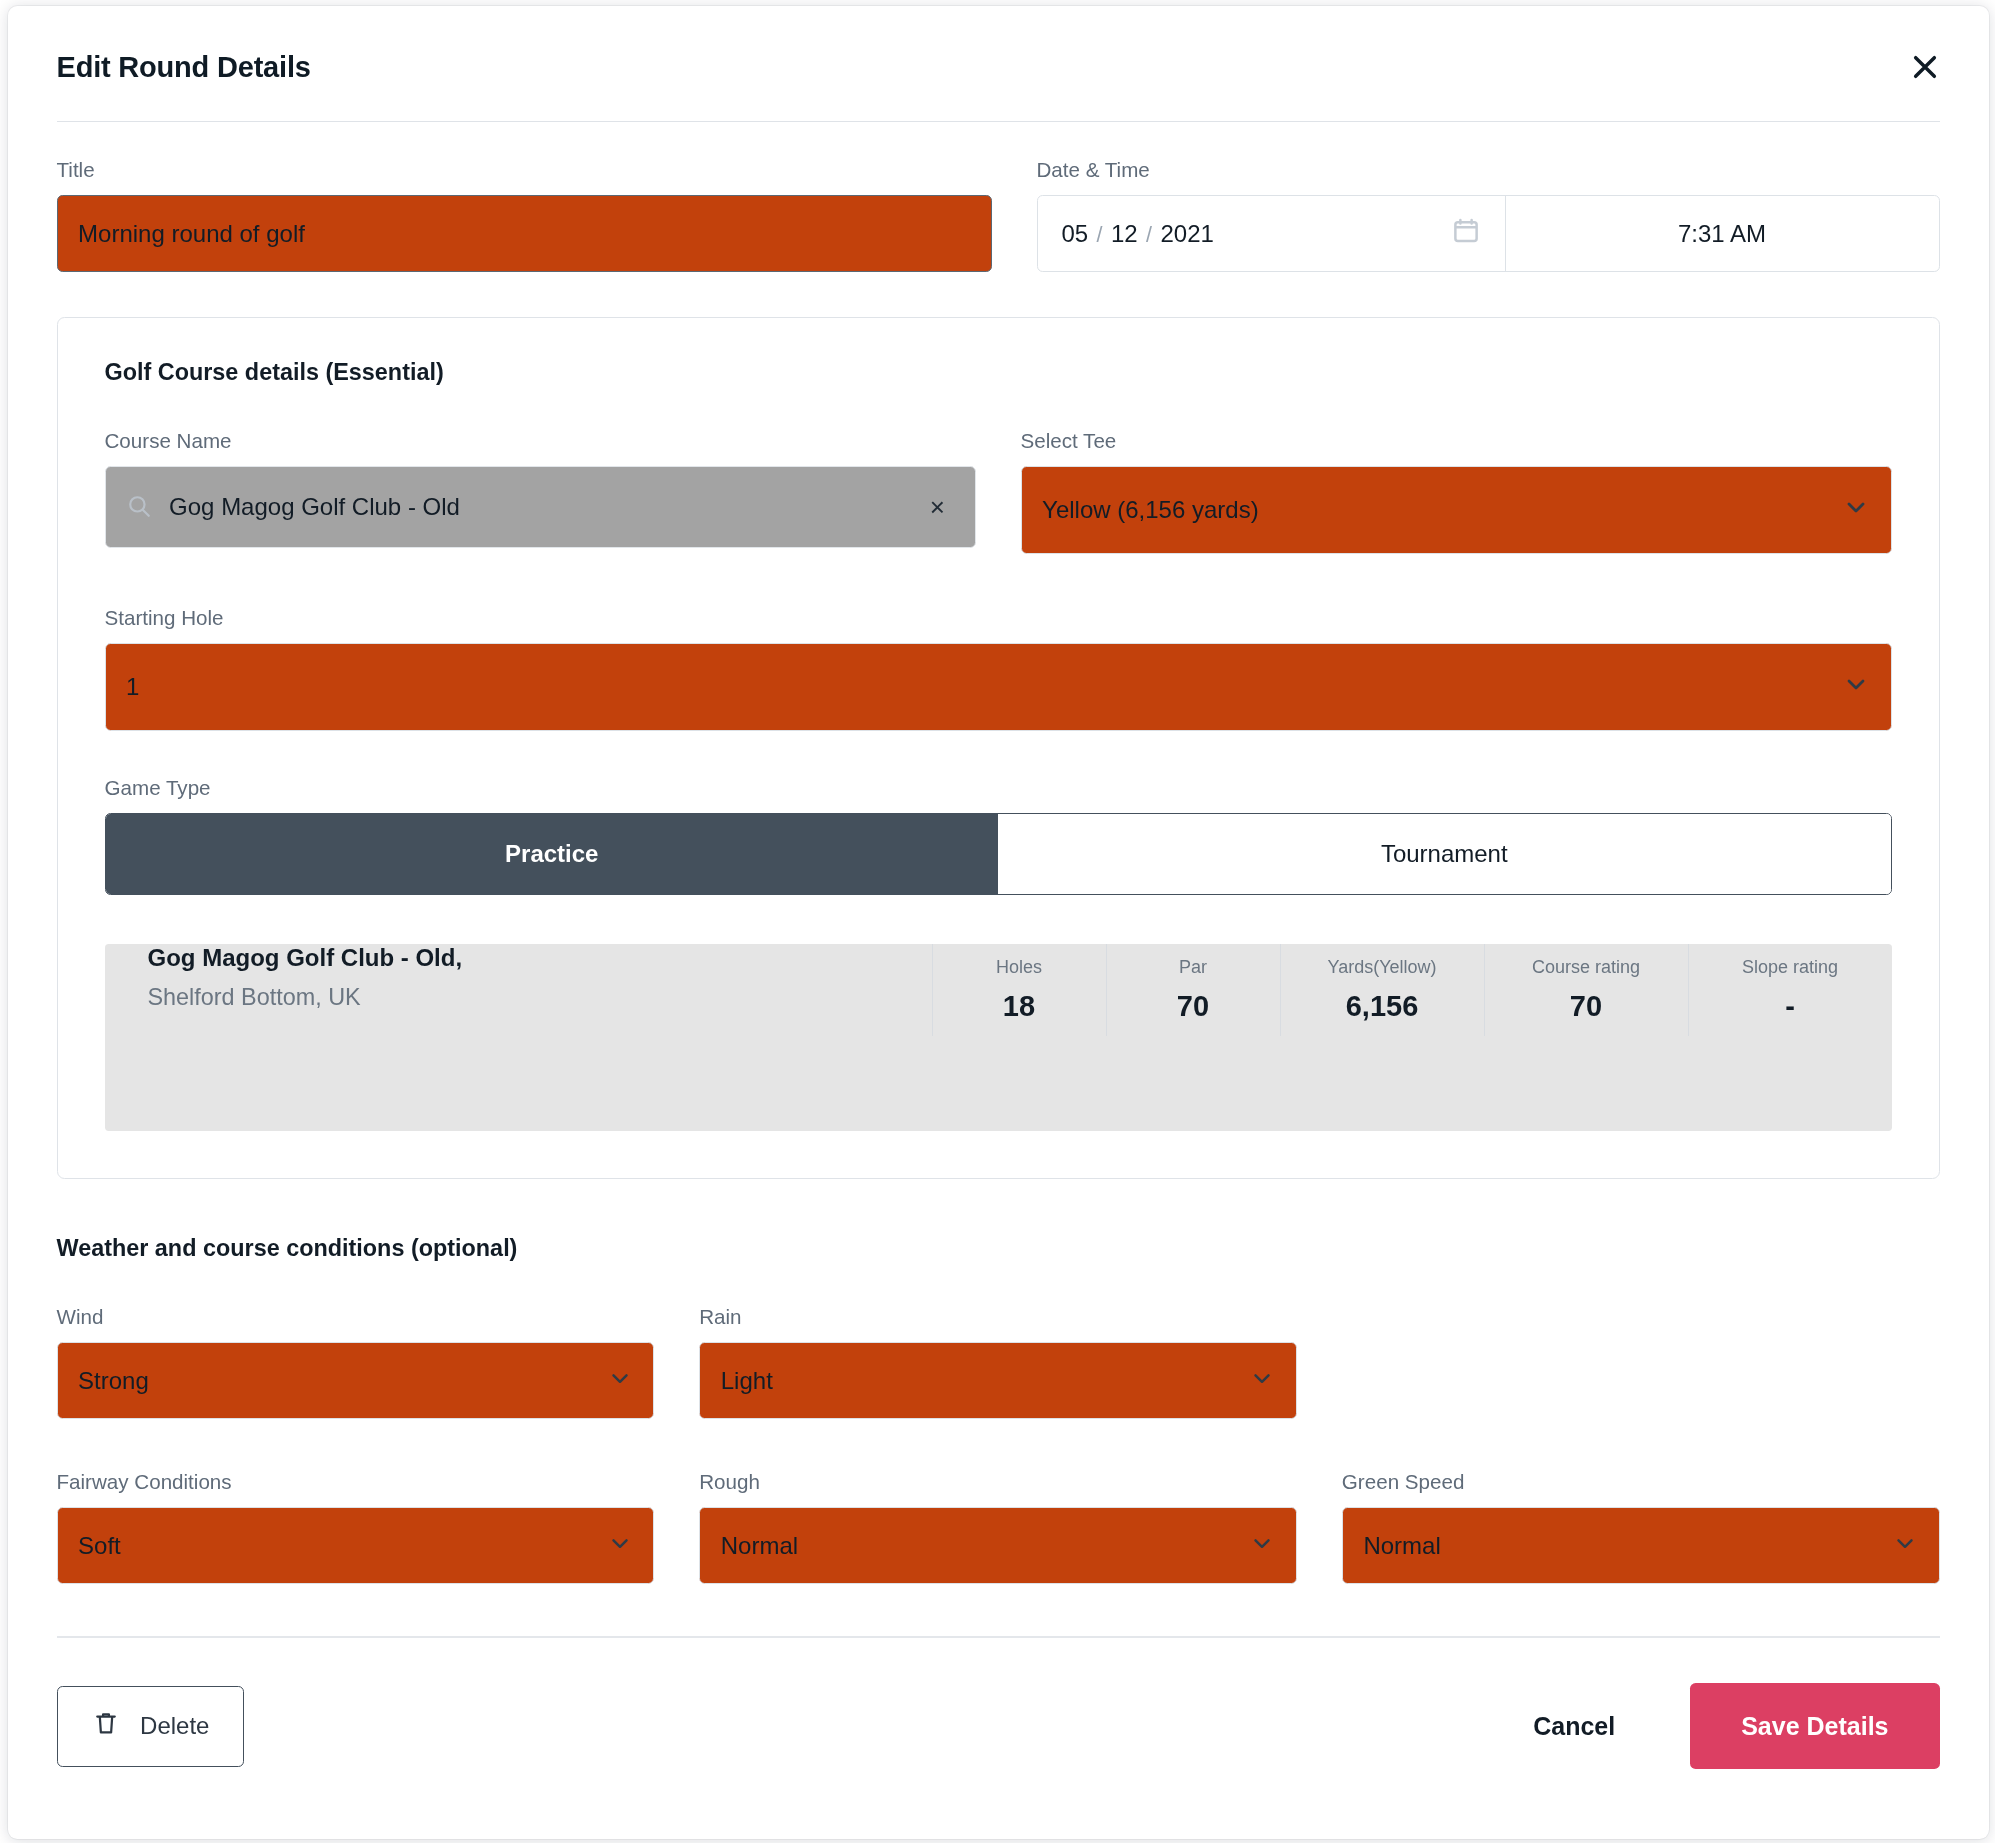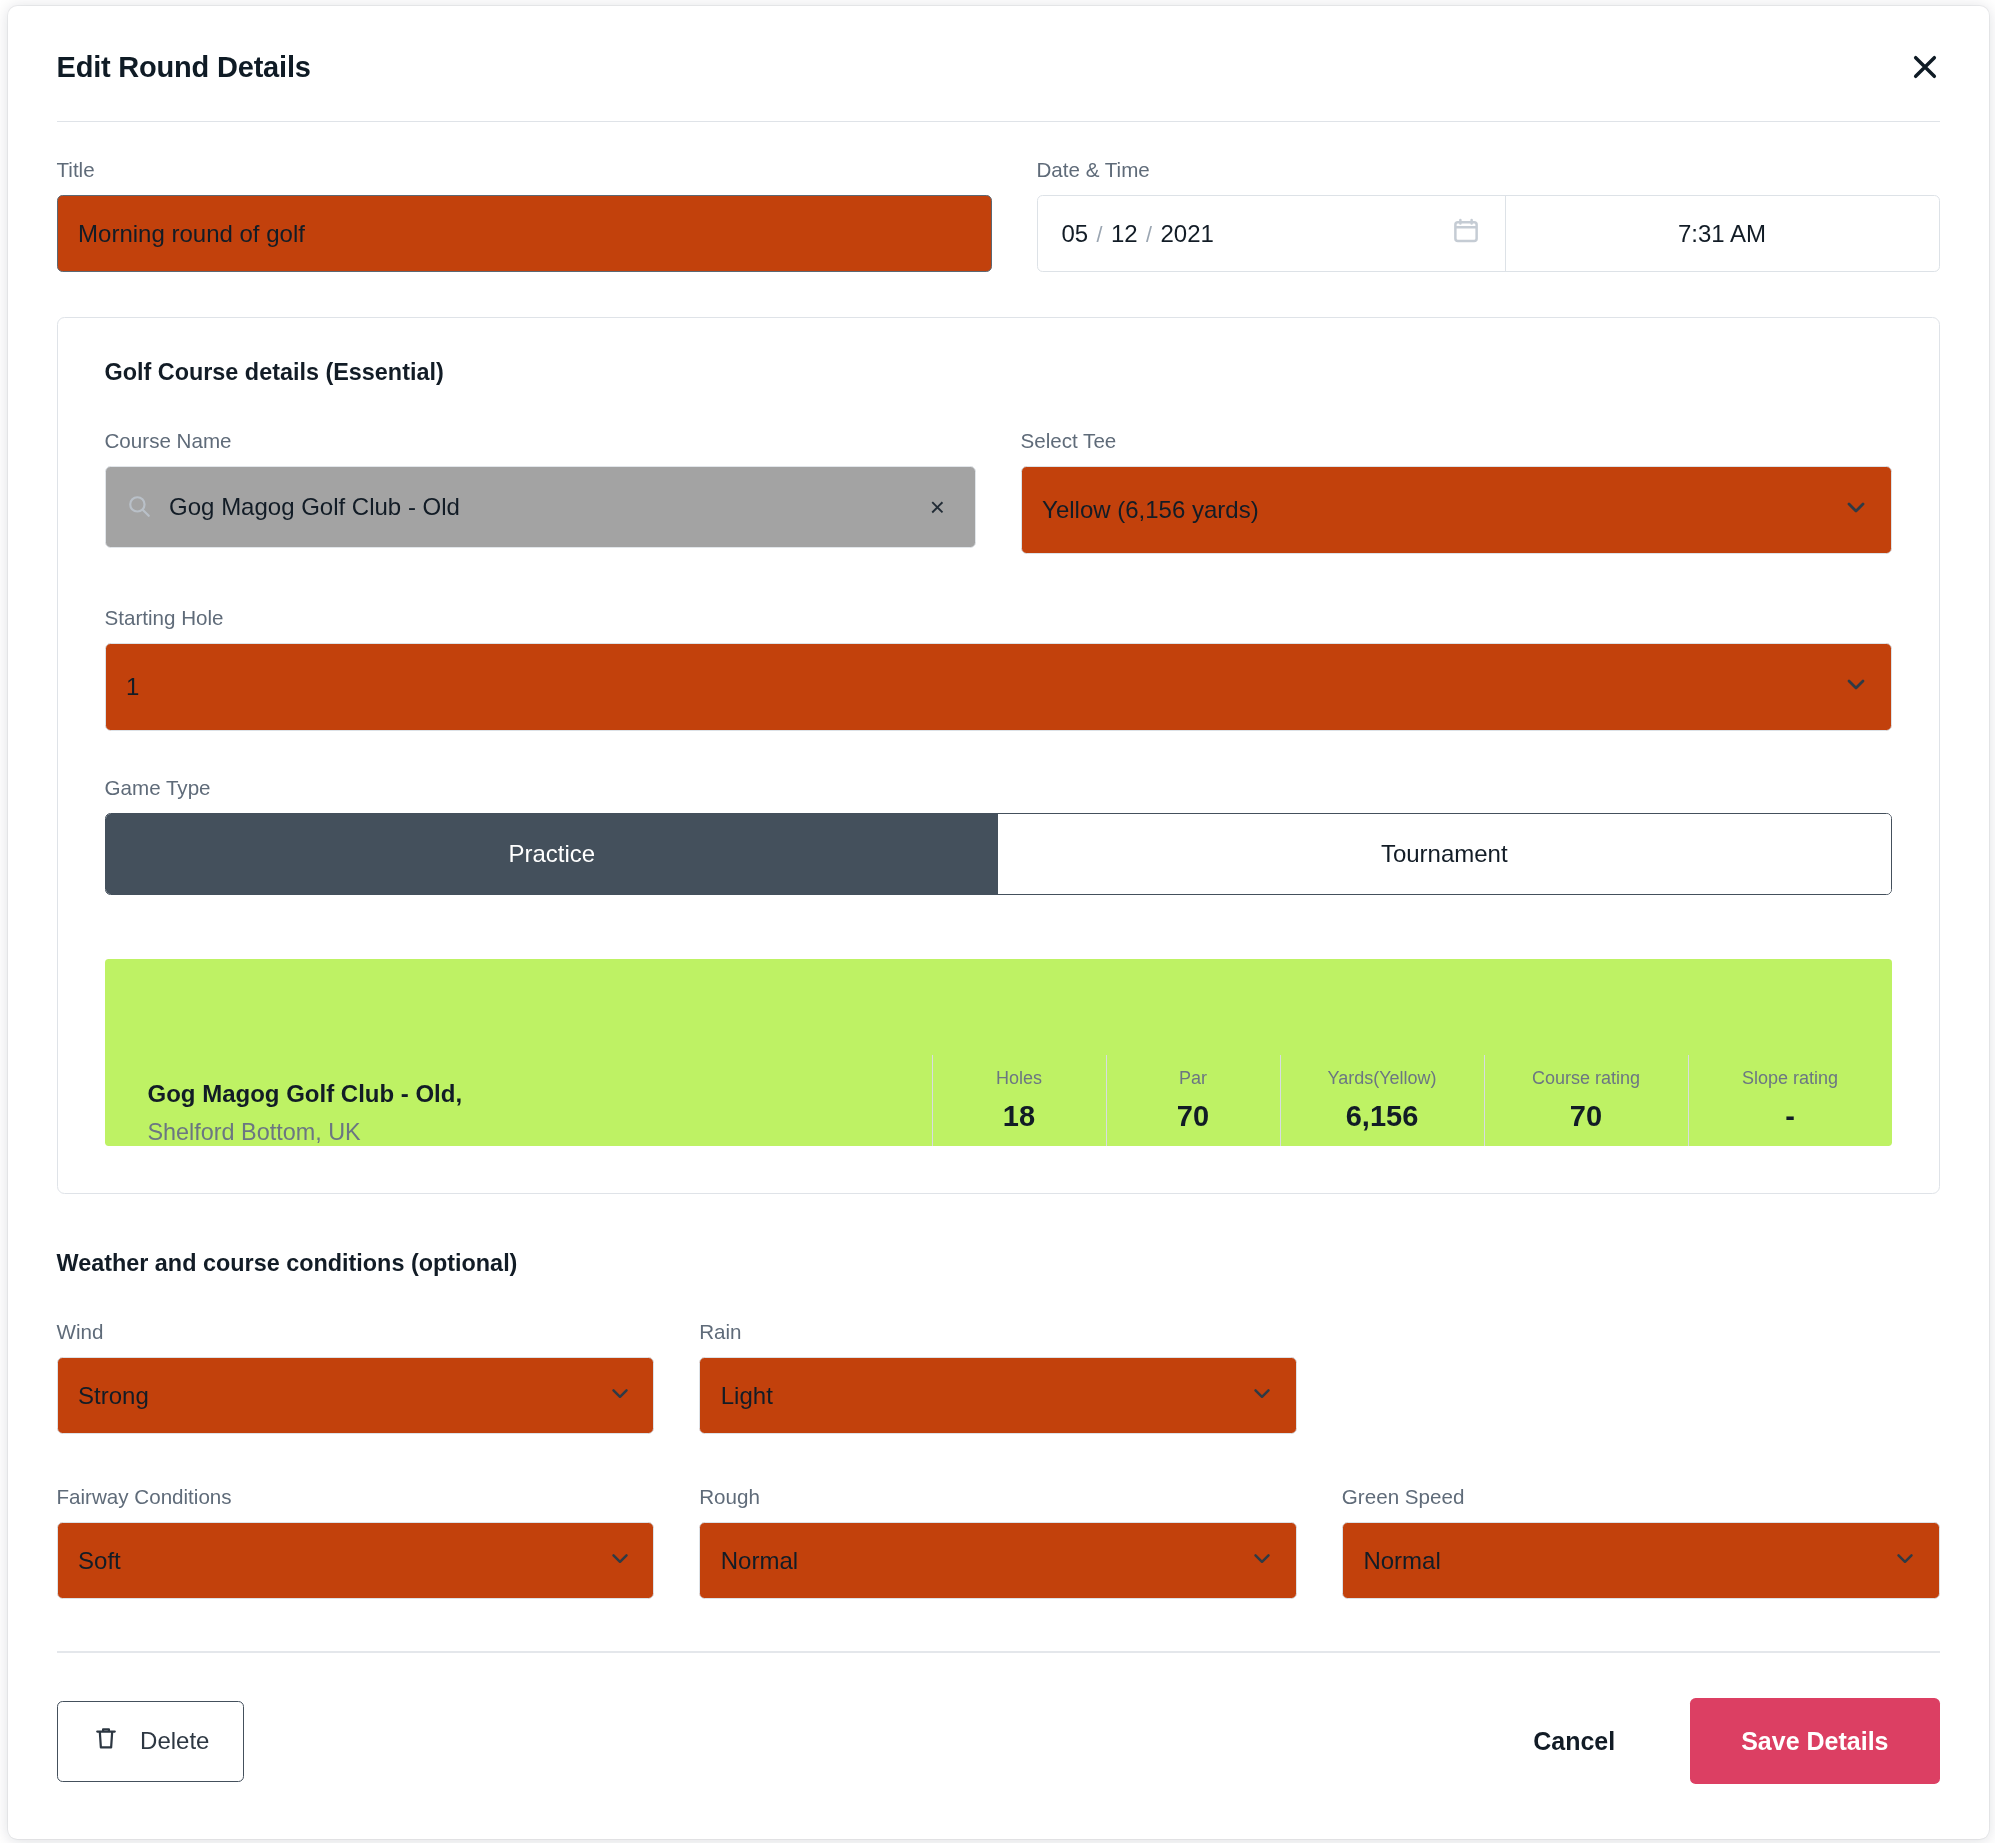--- a/index.html
+++ b/index.html
@@ -157,30 +157,30 @@
     font-size: 24px;
     cursor: pointer;
     background: #fff;
     color: #121c26;
     border: none;
     font-family: inherit;
   }
   .seg-btn.active {
     background: #44505c;
     color: #ffffff;
-    font-weight: normal;
+    font-weight: bold;
   }
 
   
   .summary {
-    margin-top: 64px;
-    background: #bef264;
+    margin-top: 49px;
+    background: #e5e5e5;
     border-radius: 3.7px;
     display: flex;
-    align-items: flex-end;
+    align-items: flex-start;
     height: 187px;
     padding: 0 0 0 43px;
   }
   .sum-name { flex: 1; }
   .sum-name .n1 {
     font-size: 24px; font-weight: bold; color: #121c26;
     margin-bottom: 11.2px;
   }
   .sum-name .n2 { font-size: 23.4px; color: #6b7682; }
   .sum-stat {

